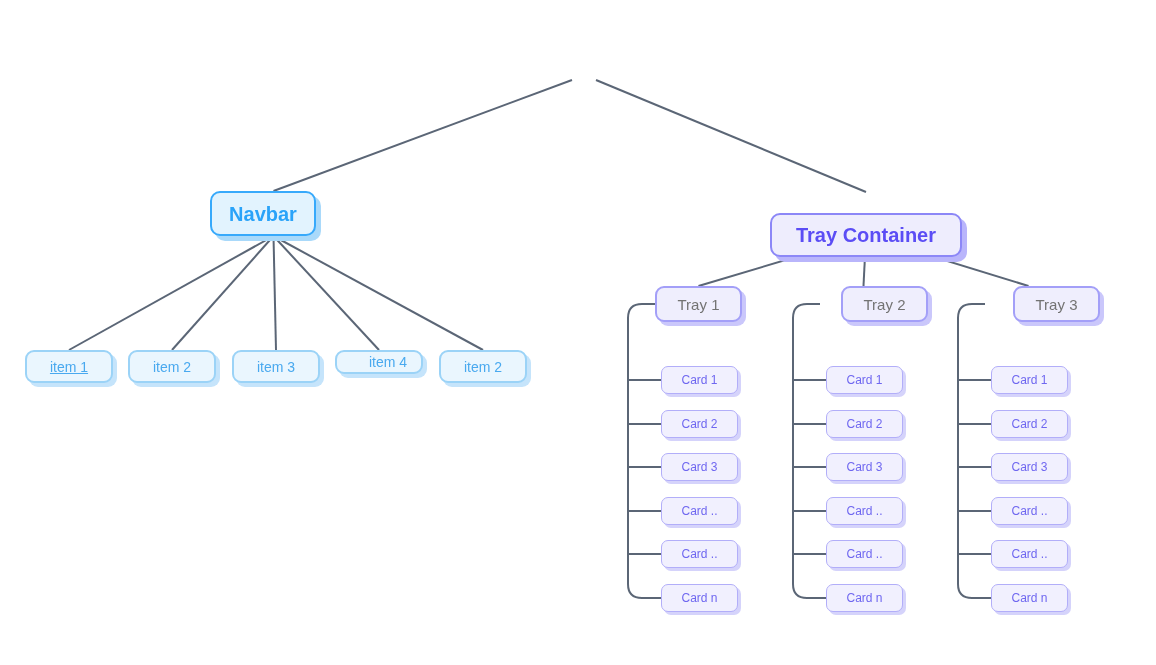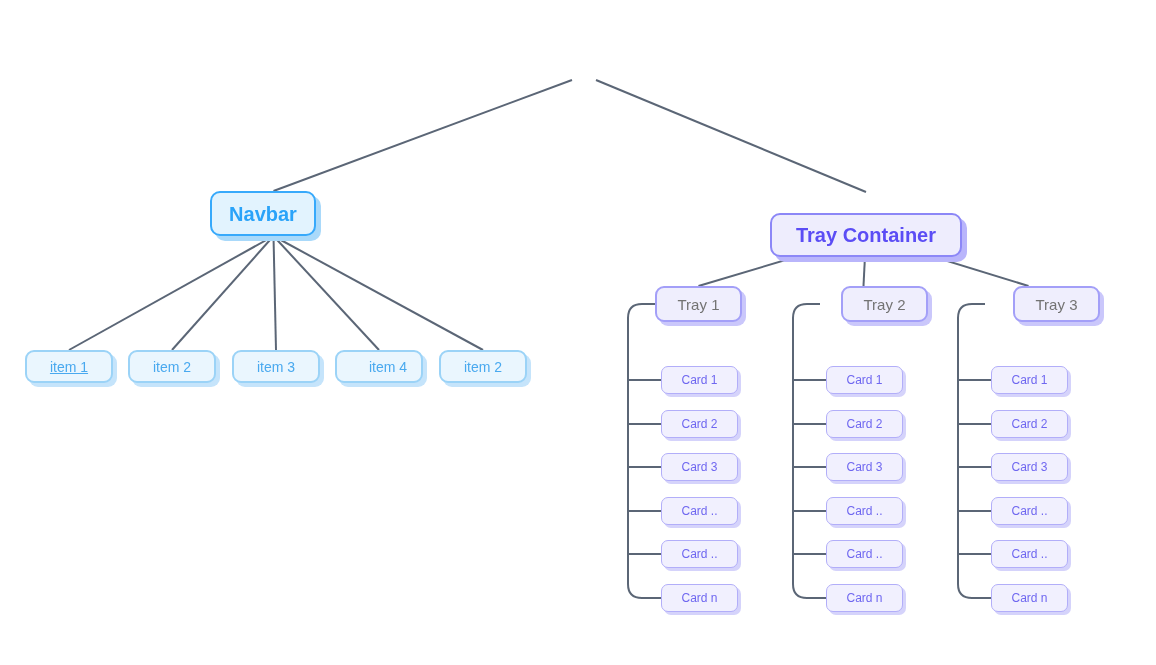--- a/index.html
+++ b/index.html
@@ -153,21 +153,21 @@
     </div>
     <div class="node n-item" style="left: 25px; top: 350px; width: 88px; height: 33px; text-decoration: underline;">
       <span class="lbl">item 1</span>
     </div>
     <div class="node n-item" style="left: 128px; top: 350px; width: 88px; height: 33px;">
       <span class="lbl">item 2</span>
     </div>
     <div class="node n-item" style="left: 232px; top: 350px; width: 88px; height: 33px;">
       <span class="lbl">item 3</span>
     </div>
-    <div class="node n-item" style="left: 335px; top: 350px; width: 88px; height: 33px; padding-left: 18px;">
+    <div class="node n-item" style="left: 335px; top: 350px; width: 88px; height: 24px; padding-left: 18px;">
       <span class="lbl">item 4</span>
     </div>
     <div class="node n-item" style="left: 439px; top: 350px; width: 88px; height: 33px;">
       <span class="lbl">item 2</span>
     </div>
     <div class="node n-tray" style="left: 655px; top: 286px; width: 87px; height: 36px;">
       <span class="lbl">Tray 1</span>
     </div>
     <div class="node n-card" style="left: 661px; top: 366px; width: 77px; height: 28px;">
       <span class="lbl">Card 1</span>

